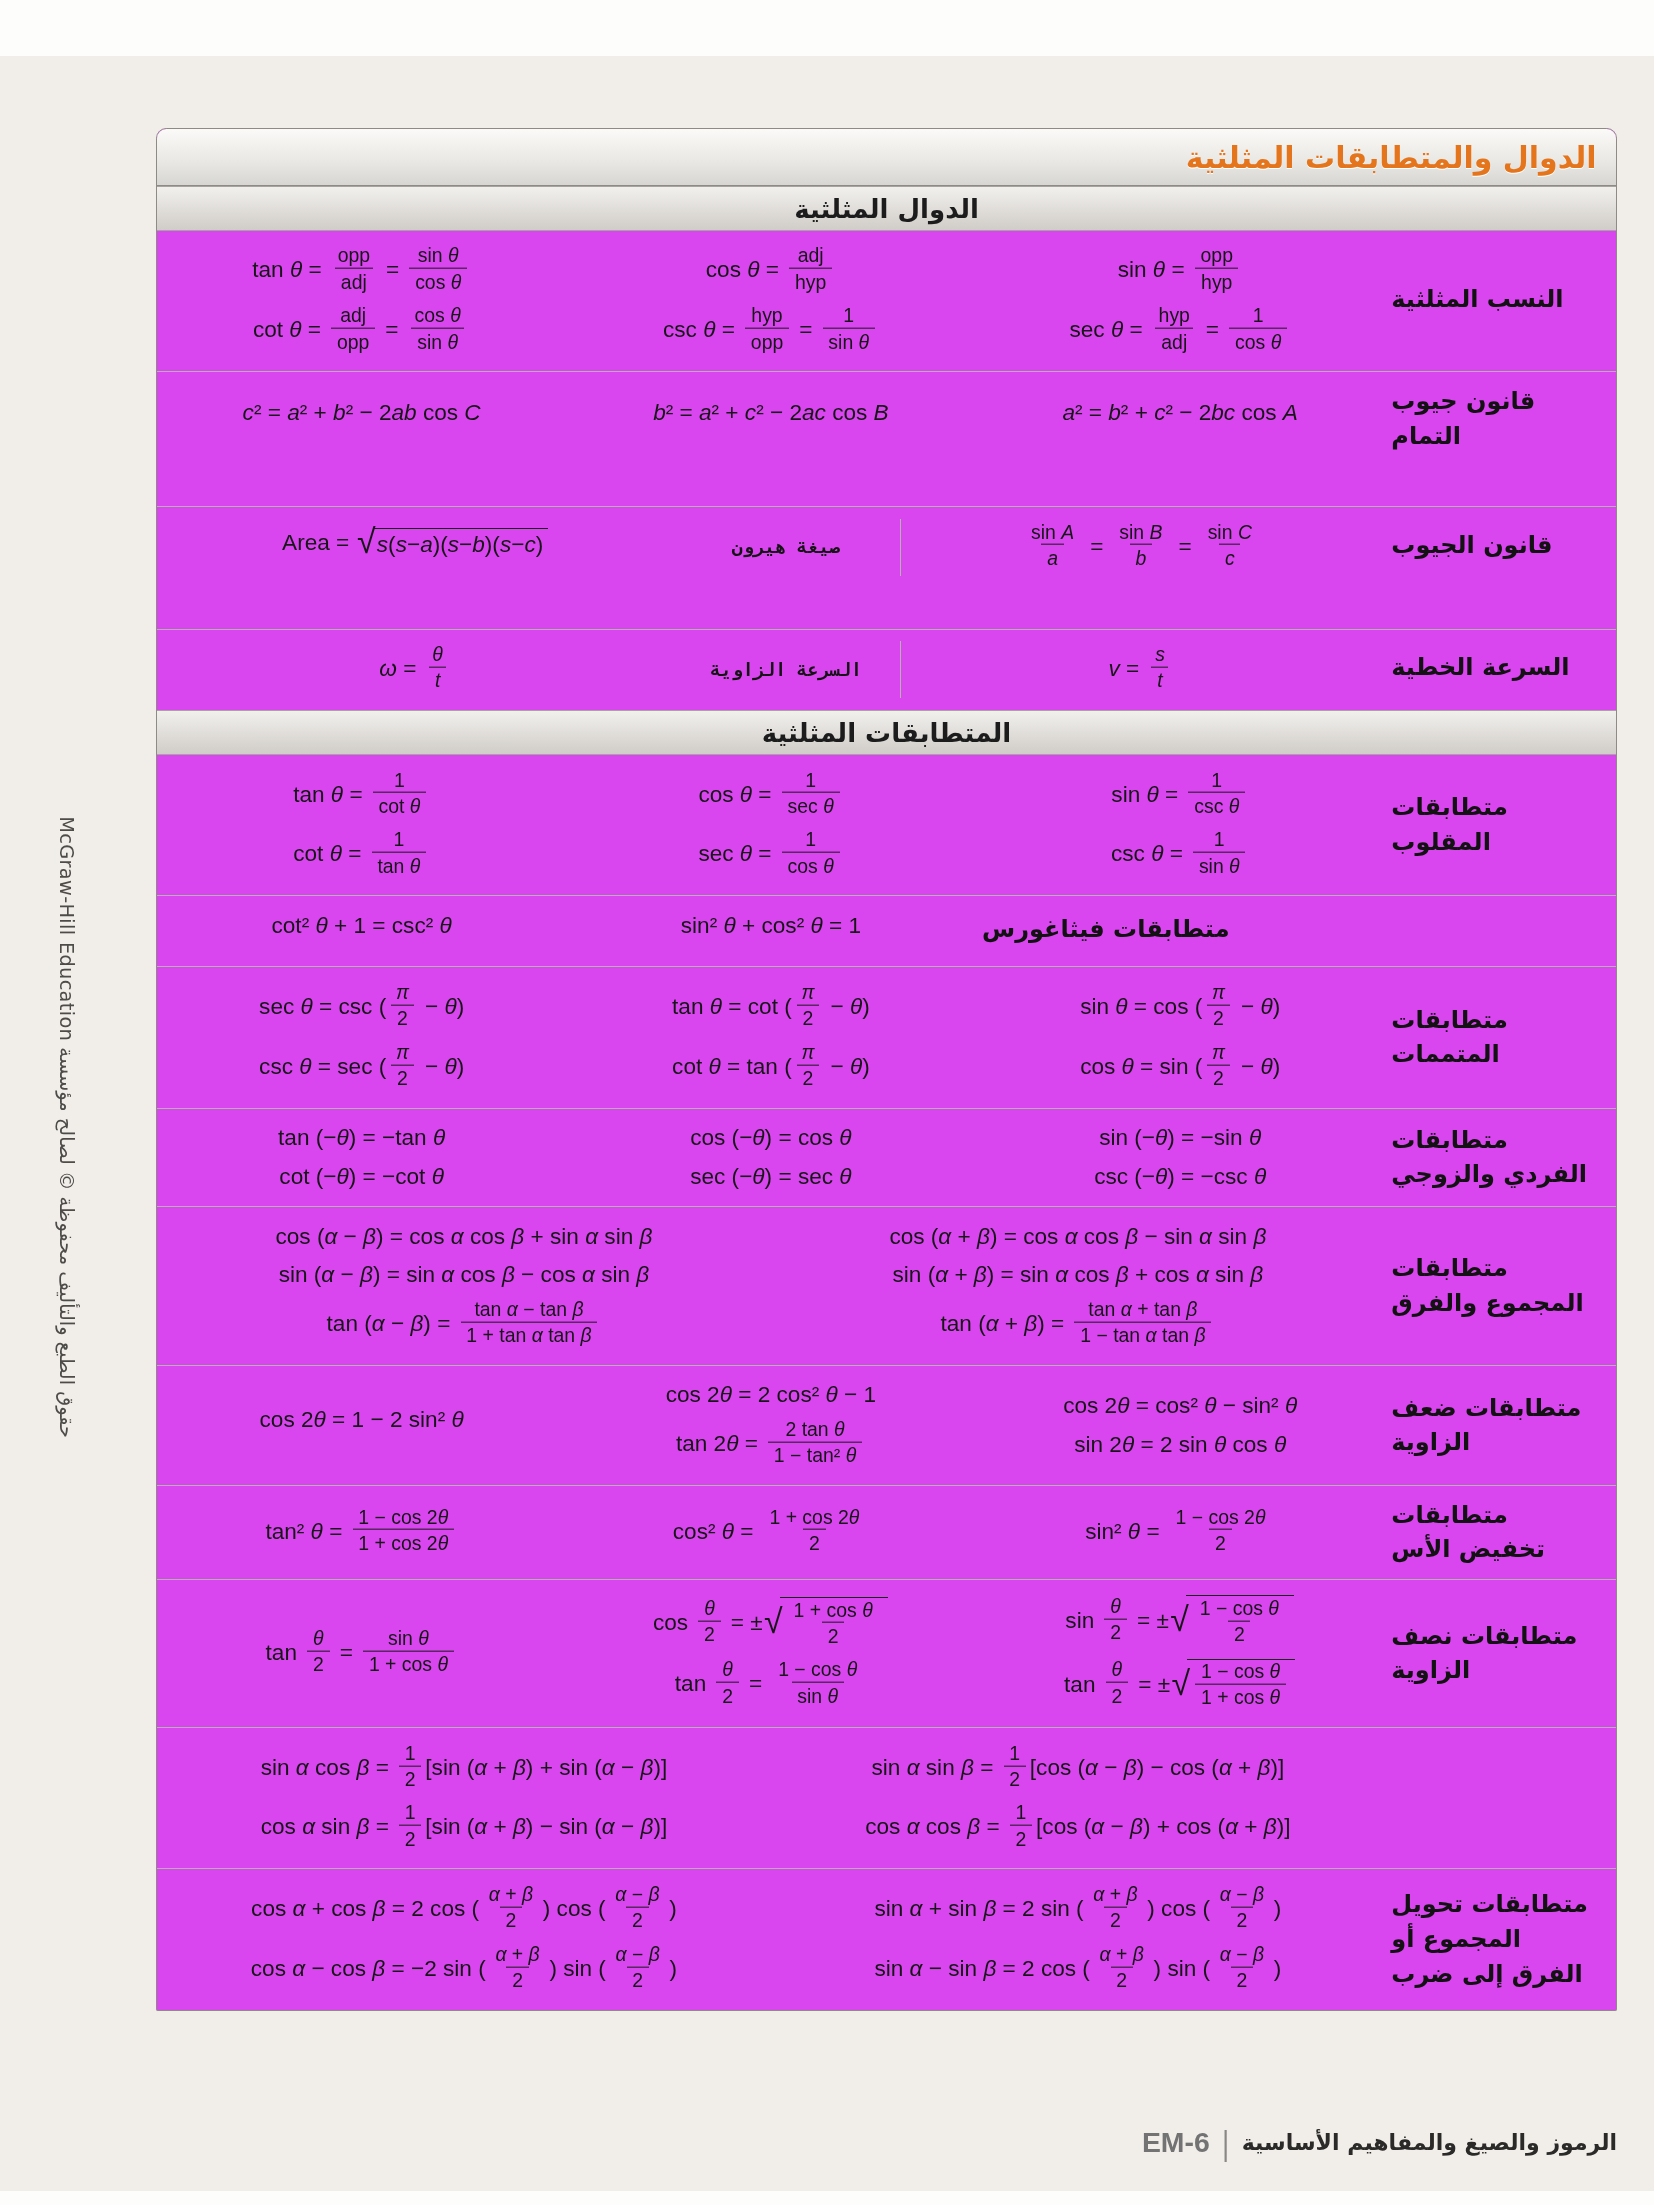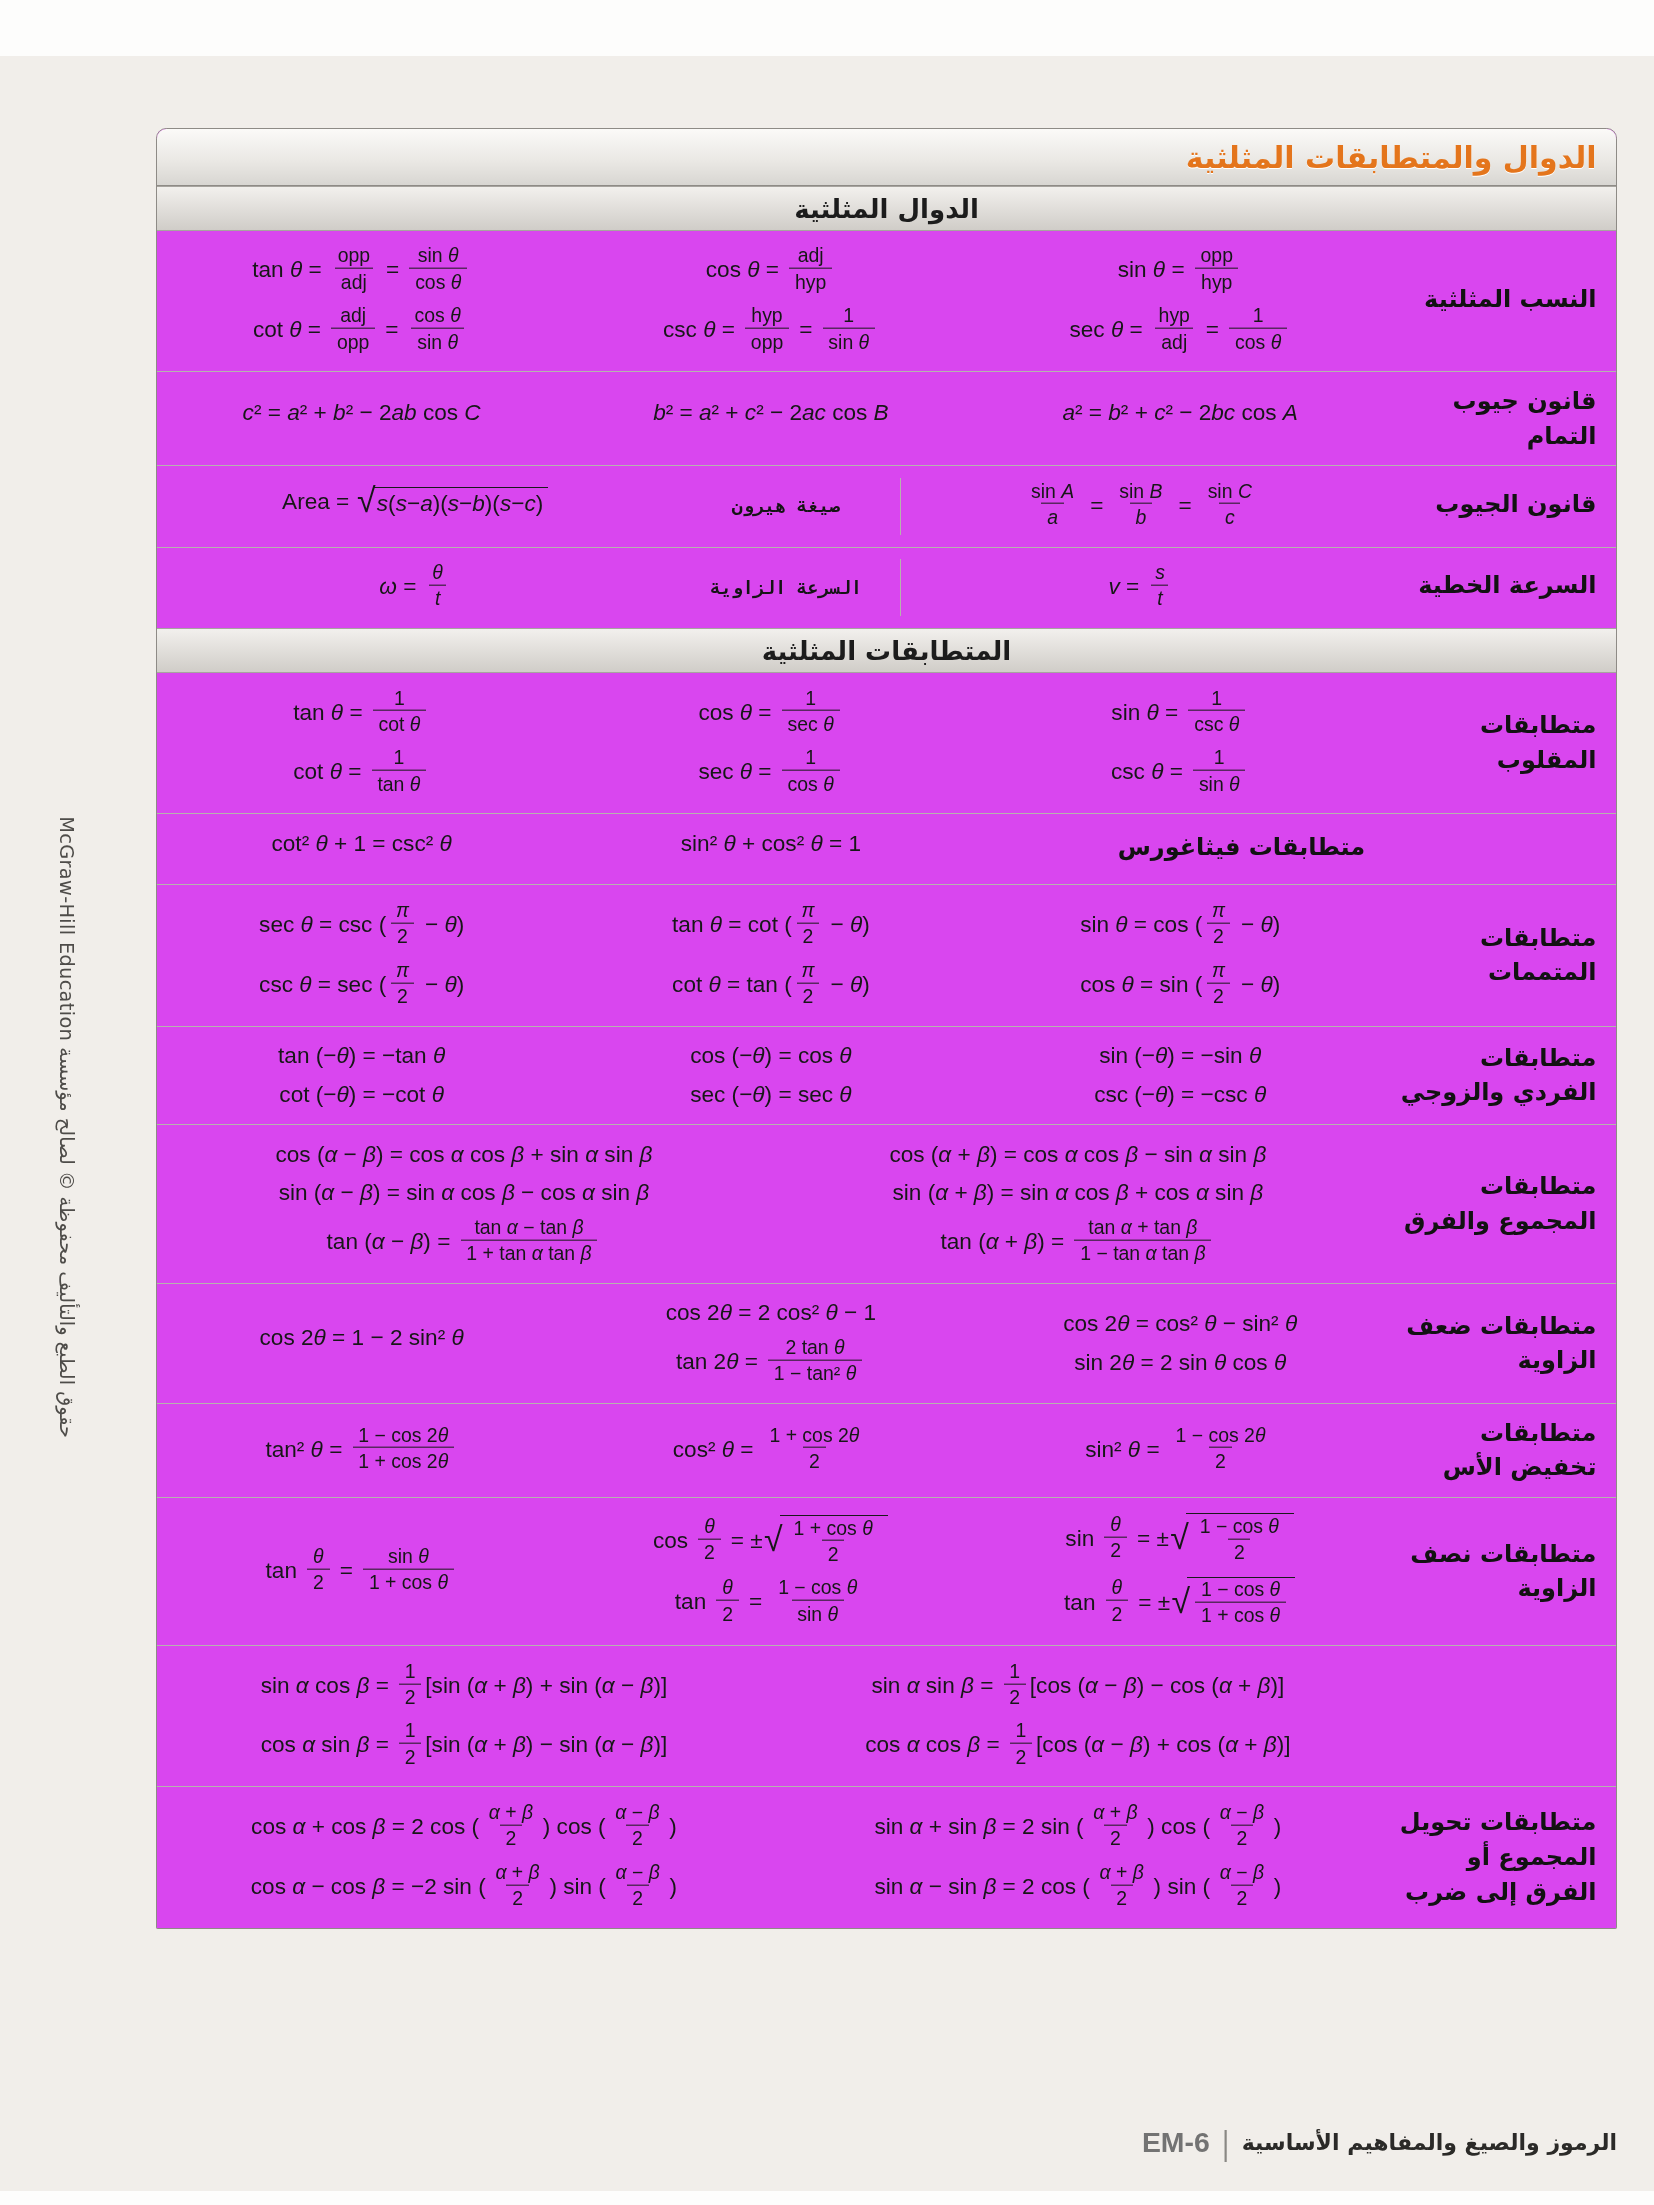--- a/index.html
+++ b/index.html
@@ -46,39 +46,39 @@
   }
   .rows{display:block;}
   .row{
     display:grid;align-items:center;column-gap:5.2px;
     border-top:1px solid #b6b3ae;
     padding:11.6px 2.6px;box-sizing:border-box;
   }
   .rows .row:first-child{border-top:none;}
   .cols-3{grid-template-columns:1fr 1fr 1fr 226px;}
   .cols-2{grid-template-columns:1fr 1fr 226px;}
-  .cols-split{grid-template-columns:0.85fr 0.36fr 0.80fr 226px;}
+  .cols-split{grid-template-columns:0.85fr 0.36fr 0.80fr 226px;margin-top:41px;}
 
   .cell{min-height:39px;}
   .cell.math{
     display:flex;flex-direction:column;align-items:center;justify-content:flex-start;
     gap:10.3px;padding:3.9px 2.6px;
     font-family:"Liberation Sans","DejaVu Sans",sans-serif;
     font-size:22.6px;color:#171717;
   }
   .cell.math.vsep{border-left:1px solid #b6b3ae;align-self:stretch;}
   .mline{text-align:center;line-height:1.25;}
   .mline i{font-style:italic;}
 
   .cell.sublabel{
     display:flex;align-items:center;justify-content:center;
     direction:rtl;font-weight:bold;font-size:18px;color:#141414;font-family:Liberation Mono, monospace;
   }
   .cell.rlabel{
-    direction:rtl;text-align:right;
+    direction:rtl;text-align:left;
     padding:0 17px 0 3.9px;
     font-weight:bold;font-size:24px;line-height:1.45;color:#121212;
     align-self:center;
   }
 
   
   .frac{
     display:inline-flex;flex-direction:column;align-items:center;
     vertical-align:middle;margin:0 3.9px;font-size:0.86em;line-height:1.2;
     transform:translateY(-0.12em);

